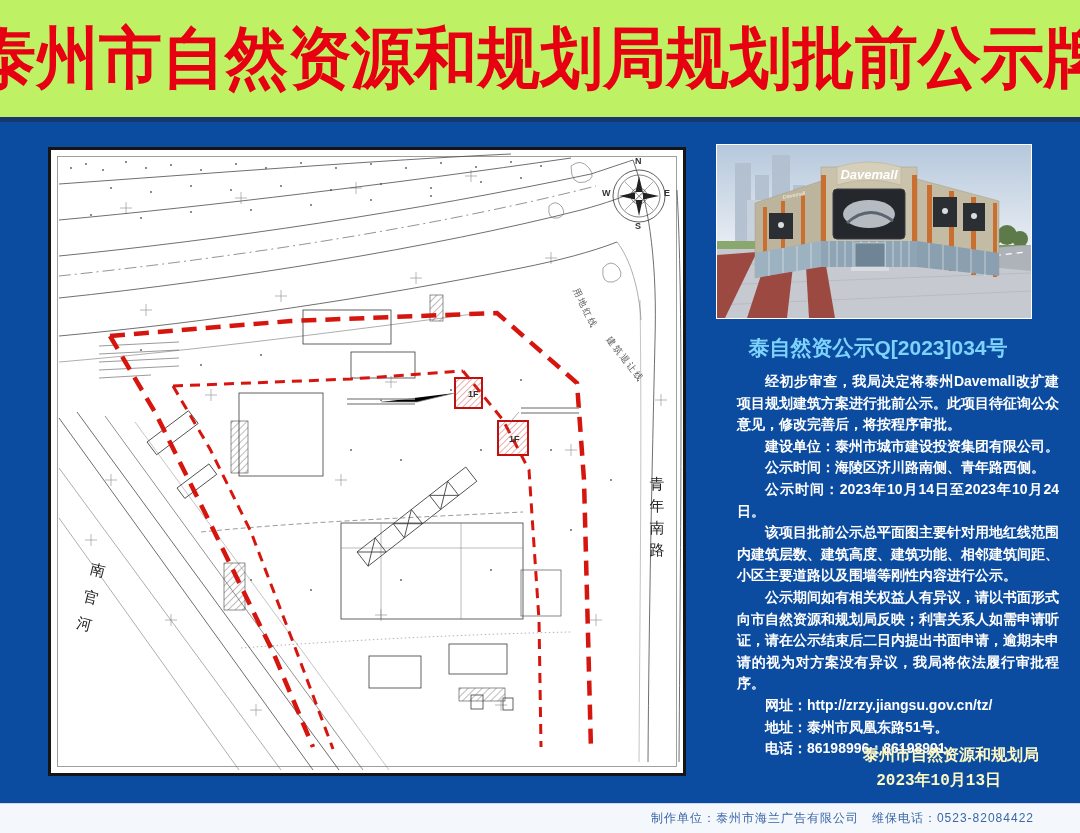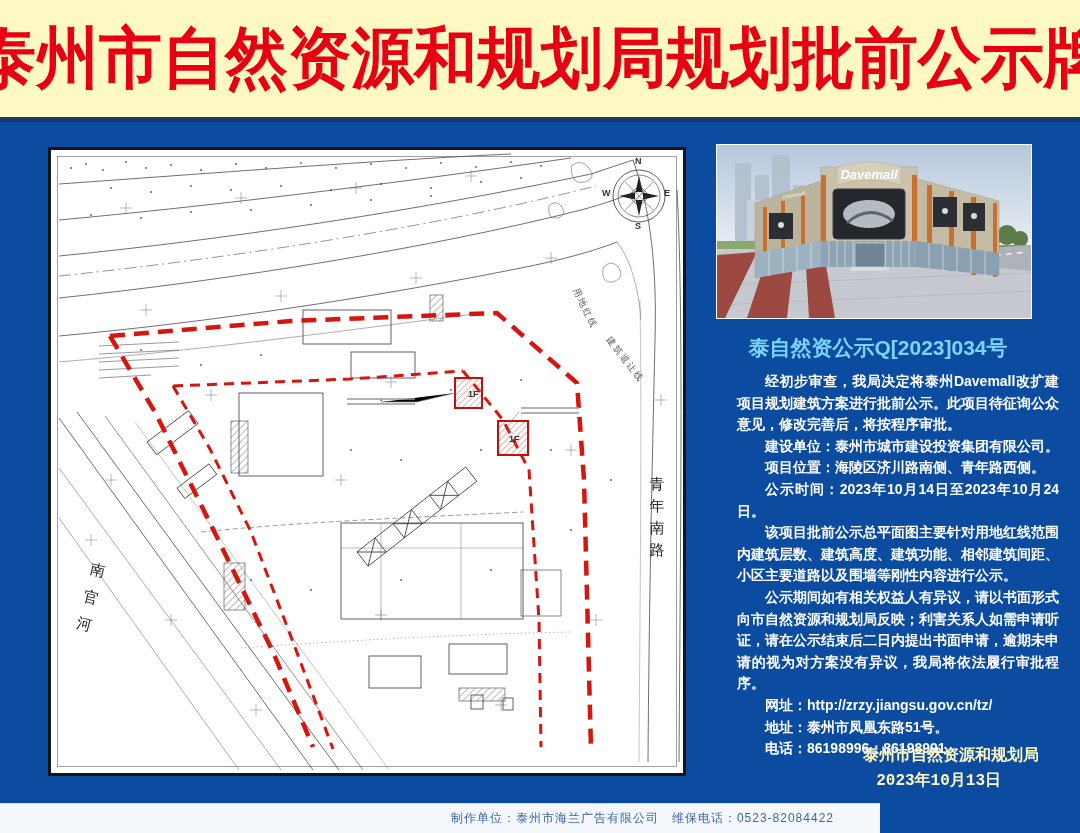--- a/index.html
+++ b/index.html
@@ -1,19 +1,19 @@
 <!DOCTYPE html>
 <html><head>
 <meta charset="utf-8">
 <style>
   html,body{margin:0;padding:0;background:#0c4ca0;}
   .poster{position:relative;width:1080px;height:833px;background:#0c4ca0;overflow:hidden;
           font-family:"Liberation Sans","DejaVu Sans",sans-serif;}
   
-  .banner{position:absolute;left:0;top:0;width:1080px;height:117px;background:#fef9c3;
+  .banner{position:absolute;left:0;top:0;width:1080px;height:117px;background:#bef264;
           border-bottom:5px solid #16386f;display:flex;align-items:center;justify-content:center;}
   .banner h1{margin:0;font-size:63px;font-weight:900;color:#e60012;letter-spacing:0px;
              transform:scaleY(1.06);white-space:nowrap;}
   
   .map{position:absolute;left:48px;top:147px;width:632px;height:623px;background:#ffffff;
        border:3px solid #151515;}
   .map svg{position:absolute;left:0;top:0;}
   .maplbl{position:absolute;color:#222;white-space:nowrap;pointer-events:none;}
   .lbl-jichuan{left:328px;top:76px;font-size:17px;letter-spacing:27px;}
   .lbl-qingnian{left:596px;top:314px;writing-mode:vertical-rl;font-size:15px;letter-spacing:22px;}
@@ -30,21 +30,21 @@
   .photo{position:absolute;left:716px;top:144px;width:314px;height:173px;background:#fff;padding:1px;}
   .docno{position:absolute;left:716px;top:334px;width:324px;text-align:center;
          font-size:21px;font-weight:bold;color:#7dd3fc;}
   .bodytext{position:absolute;left:737px;top:371px;width:322px;color:#ffffff;
             font-size:14px;line-height:21.6px;font-weight:bold;text-align:justify;}
   .bodytext p{margin:0;text-indent:2em;}
   .sig{position:absolute;left:717px;top:742px;width:322px;text-align:right;color:#fef9c3;
        font-size:16px;font-weight:bold;line-height:26px;}
   .sig .date{padding-right:38px;font-family:Liberation Mono, monospace;}
   
-  .footer{position:absolute;left:0;top:803px;width:880px;height:30px;background:#f4f7fb;
+  .footer{position:absolute;left:0;top:803px;width:1080px;height:30px;background:#f4f7fb;
           border-top:1px solid #cdd9ea;display:flex;align-items:center;justify-content:flex-end;
           padding-right:46px;box-sizing:border-box;}
   .footer span{color:#3a67a8;font-size:12px;letter-spacing:1px;}
 </style>
 </head>
 <body>
 
 <div class="poster">
 
   <div class="banner">
@@ -344,21 +344,21 @@
         <text x="66" y="54" font-size="5.5" font-style="italic" fill="#f2efe6" transform="rotate(-10 66 54)">Davemall</text>
       </g>
     </svg>
   </div>
 
   <div class="docno">泰自然资公示Q[2023]034号</div>
 
   <div class="bodytext">
     <p>经初步审查，我局决定将泰州Davemall改扩建项目规划建筑方案进行批前公示。此项目待征询公众意见，修改完善后，将按程序审批。</p>
     <p>建设单位：泰州市城市建设投资集团有限公司。</p>
-    <p>项目位置：海陵区济川路南侧、青年路西侧。</p>
+    <p>公示时间：海陵区济川路南侧、青年路西侧。</p>
     <p>公示时间：2023年10月14日至2023年10月24日。</p>
     <p>该项目批前公示总平面图主要针对用地红线范围内建筑层数、建筑高度、建筑功能、相邻建筑间距、小区主要道路以及围墙等刚性内容进行公示。</p>
     <p>公示期间如有相关权益人有异议，请以书面形式向市自然资源和规划局反映；利害关系人如需申请听证，请在公示结束后二日内提出书面申请，逾期未申请的视为对方案没有异议，我局将依法履行审批程序。</p>
     <p>网址：http://zrzy.jiangsu.gov.cn/tz/</p>
     <p>地址：泰州市凤凰东路51号。</p>
     <p>电话：86198996；86198991。</p>
   </div>
 
   <div class="sig">
     <div>泰州市自然资源和规划局</div>

